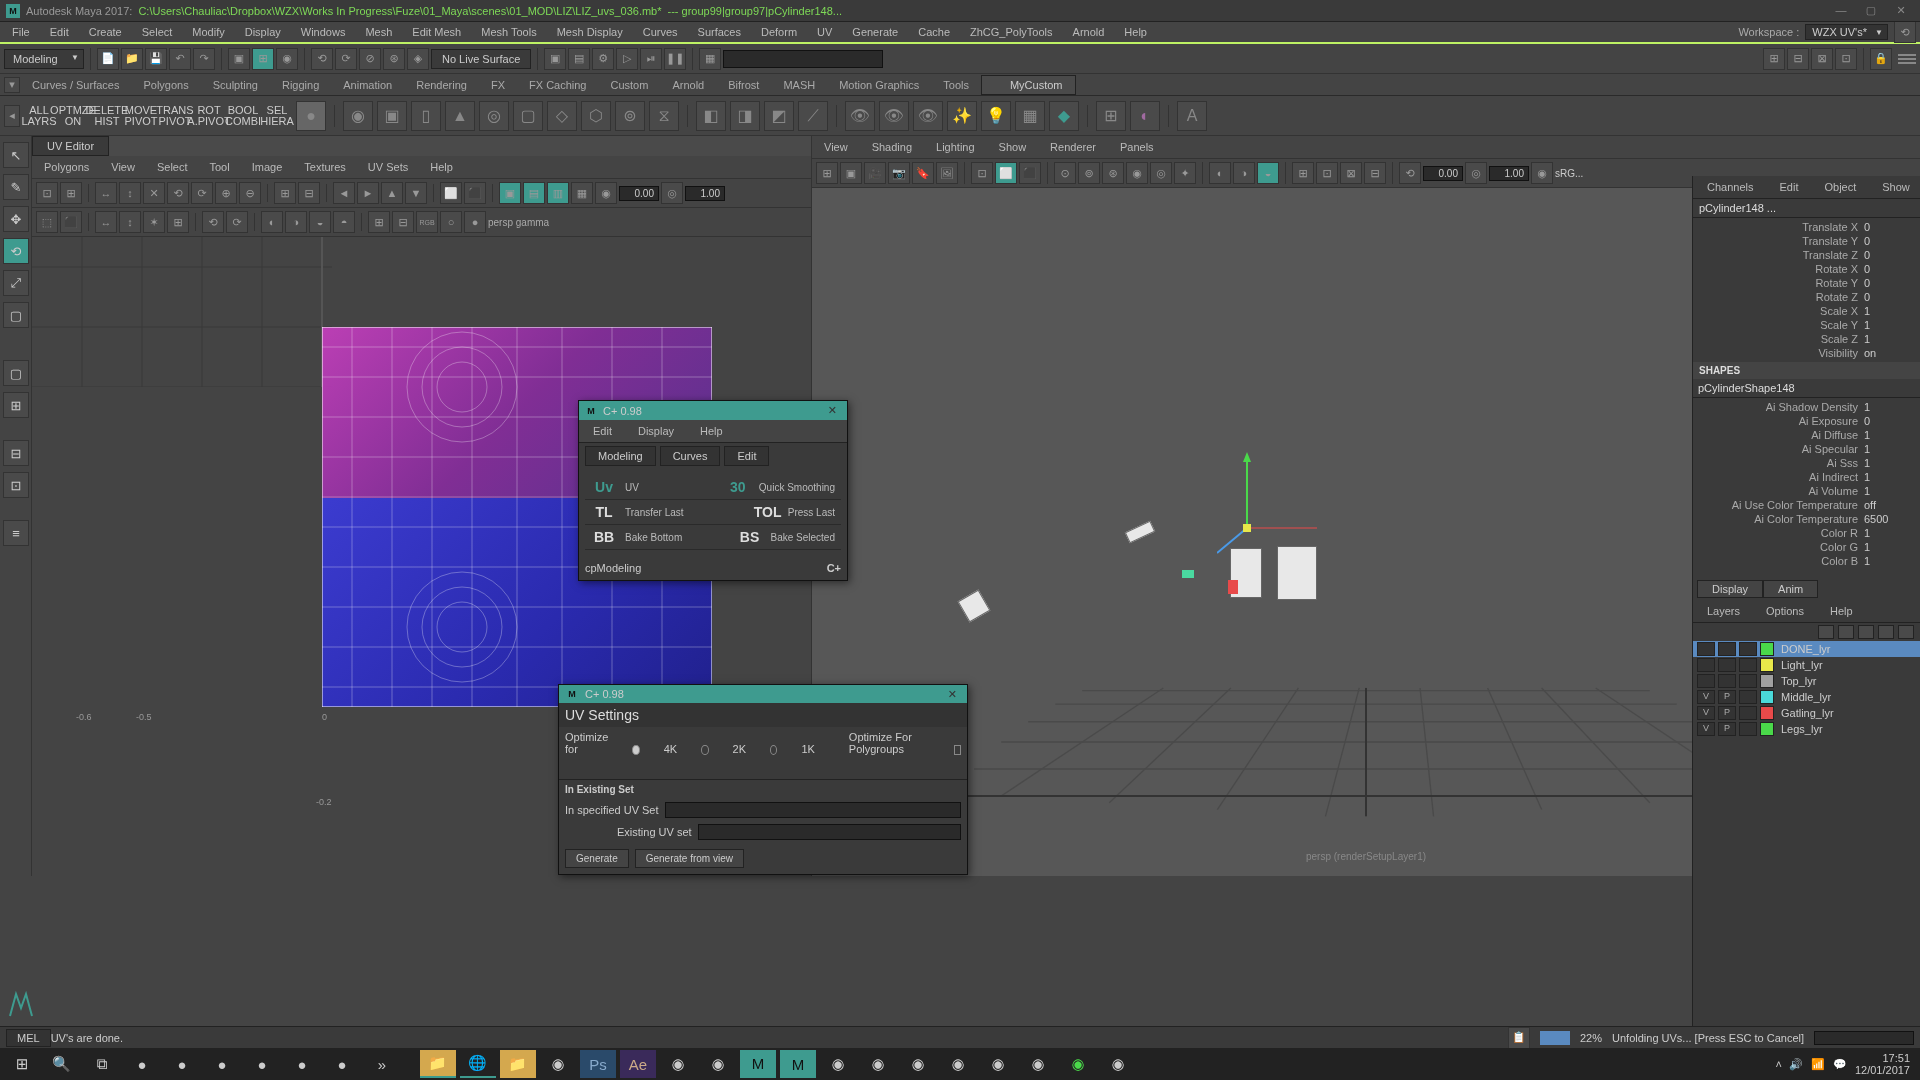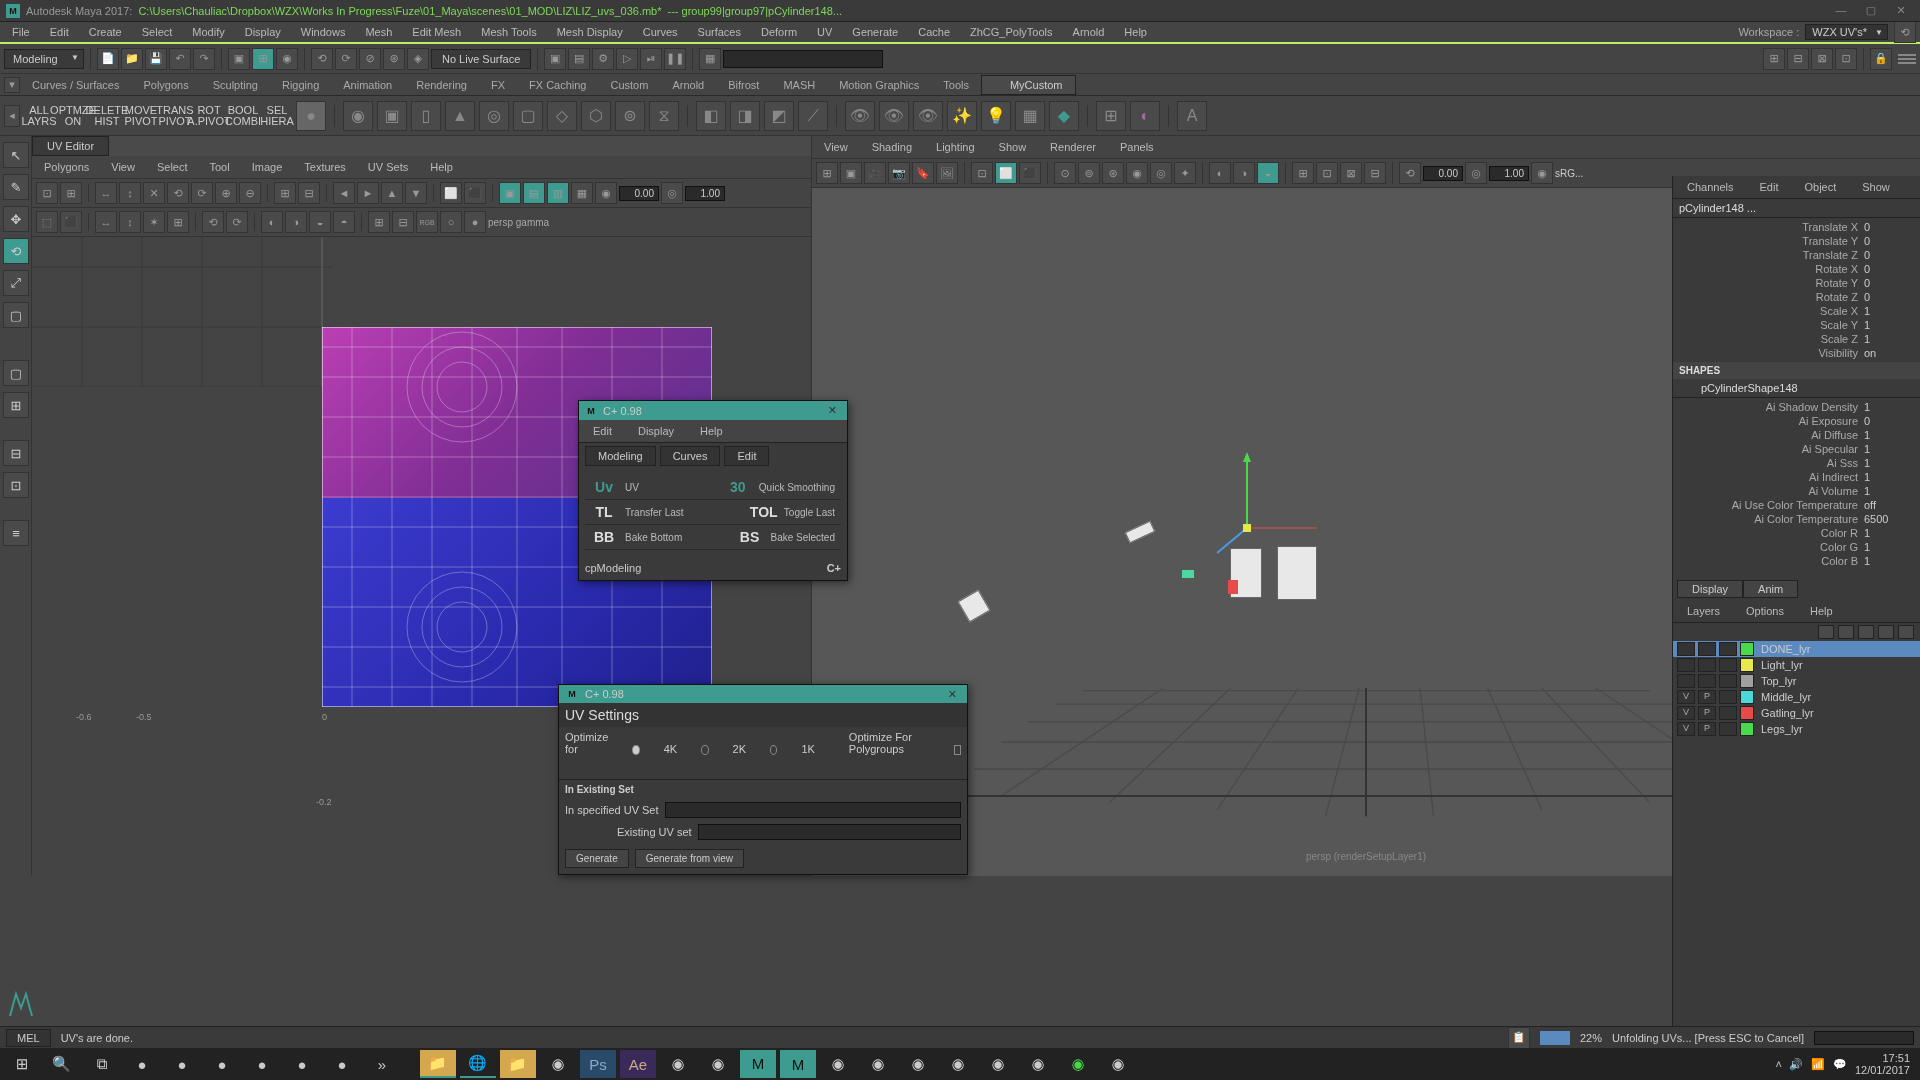--- a/index.html
+++ b/index.html
@@ -75,21 +75,21 @@
 .vp-menu { background: #444; padding: 3px 4px; display: flex; gap: 8px; border-bottom: 1px solid #333; }
 .vp-toolbar { background: #444; padding: 3px 4px; display: flex; gap: 2px; border-bottom: 1px solid #333; align-items: center; }
 .vp-canvas { flex: 1; background: #575757; position: relative; overflow: hidden; }
 .vp-grid { position: absolute; inset: 0; }
 .axis-indicator { position: absolute; left: 16px; bottom: 16px; width: 30px; height: 30px; }
 .vp-persp-label { position: absolute; bottom: 14px; left: 50%; transform: translateX(-50%); color: #888; font-size: 10px; }
 .gizmo-3d { position: absolute; left: 50%; top: 44%; }
 .mesh-obj { position: absolute; background: rgba(240,240,240,0.95); border: 1px solid #666; }
 
 
-.channel-box { width: 248px; background: #3a3a3a; border-left: 1px solid #222; display: flex; flex-direction: column; position: absolute; right: 0; top: 176px; bottom: 32px; }
+.channel-box { width: 228px; background: #3a3a3a; border-left: 1px solid #222; display: flex; flex-direction: column; position: absolute; right: 0; top: 176px; bottom: 32px; }
 .cb-menu { padding: 3px 6px; display: flex; gap: 10px; border-bottom: 1px solid #222; }
 .cb-header { padding: 3px 6px; background: #3a3a3a; color: #ddd; border-bottom: 1px solid #222; }
 .cb-attrs { padding: 2px 0; }
 .cb-row { display: flex; padding: 1px 6px; justify-content: space-between; align-items: center; font-size: 10px; }
 .cb-label { color: #aaa; text-align: right; flex: 1; padding-right: 6px; }
 .cb-val { width: 50px; text-align: left; color: #ccc; }
 .cb-section { padding: 3px 6px; background: #444; color: #ddd; font-weight: bold; font-size: 10px; }
 
 
 .layer-panel { margin-top: 8px; }
@@ -127,21 +127,21 @@
 .radio { width: 10px; height: 10px; border-radius: 50%; border: 1px solid #888; display: inline-block; }
 .radio.on { background: #ccc; }
 .checkbox { width: 10px; height: 10px; border: 1px solid #888; display: inline-block; }
 .section-hdr { padding: 4px 6px; color: #ccc; border-top: 1px solid #222; margin-top: 20px; font-weight: bold; font-size: 10px; }
 .field-row { padding: 3px 6px; display: flex; align-items: center; gap: 6px; font-size: 10px; }
 .field-row .fld { flex: 1; background: #2a2a2a; border: 1px solid #111; height: 16px; }
 .gen-btns { padding: 6px; display: flex; gap: 6px; }
 .gen-btn { padding: 3px 10px; background: #444; border: 1px solid #222; cursor: pointer; font-size: 10px; }
 
 
-.status-bar { position: absolute; bottom: 32px; left: 0; right: 0; height: 22px; background: #3a3a3a; border-top: 1px solid #222; display: flex; align-items: center; padding: 0 6px; gap: 10px; font-size: 10px; }
+.status-bar { position: absolute; bottom: 32px; left: 0; right: 0; height: 22px; background: #3a3a3a; border-top: 1px solid #222; display: flex; align-items: center; padding: 0 6px; font-size: 10px; }
 .mel-label { background: #333; padding: 2px 10px; border: 1px solid #222; }
 .status-msg { color: #ccc; }
 .status-right { margin-left: auto; display: flex; gap: 10px; align-items: center; }
 
 
 .taskbar { position: absolute; bottom: 0; left: 0; right: 0; height: 32px; background: #222; display: flex; align-items: center; padding: 0 4px; gap: 4px; }
 .task-btn { width: 36px; height: 28px; display: flex; align-items: center; justify-content: center; font-size: 15px; color: #ccc; cursor: pointer; }
 .task-btn.active { border-bottom: 2px solid #3e9b8f; }
 .tray { margin-left: auto; display: flex; align-items: center; gap: 8px; padding-right: 6px; font-size: 10px; color: #ccc; }
 .clock { text-align: right; line-height: 1.1; }
@@ -608,21 +608,21 @@
       <div class="cb-row">
         <span class="cb-label">Scale Z</span>
         <span class="cb-val">1</span>
       </div>
       <div class="cb-row">
         <span class="cb-label">Visibility</span>
         <span class="cb-val">on</span>
       </div>
     </div>
   <div class="cb-section">SHAPES</div>
-  <div class="cb-header" style="padding-left:28px">pCylinderShape148</div>
+  <div class="cb-header" style="padding-left:5px">pCylinderShape148</div>
   <div class="cb-attrs" id="cb-shapes">
       <div class="cb-row">
         <span class="cb-label">Ai Shadow Density</span>
         <span class="cb-val">1</span>
       </div>
       <div class="cb-row">
         <span class="cb-label">Ai Exposure</span>
         <span class="cb-val">0</span>
       </div>
       <div class="cb-row">
@@ -751,21 +751,21 @@
       <div class="tool-row">
         <span class="tool-icon teal">Uv</span>
     <span class="tool-desc">UV</span>
     <span class="tool-icon teal" style="margin-left:auto">30</span>
     <span class="tool-desc">Quick Smoothing</span>
       </div>
       <div class="tool-row">
         <span class="tool-icon ">TL</span>
     <span class="tool-desc">Transfer Last</span>
     <span class="tool-icon " style="margin-left:auto">TOL</span>
-    <span class="tool-desc">Toggle Last</span>
+    <span class="tool-desc">Press Last</span>
       </div>
       <div class="tool-row">
         <span class="tool-icon ">BB</span>
     <span class="tool-desc">Bake Bottom</span>
     <span class="tool-icon " style="margin-left:auto">BS</span>
     <span class="tool-desc">Bake Selected</span>
       </div>
     </div>
   <div class="dialog-foot">
     <span>cpModeling</span>

